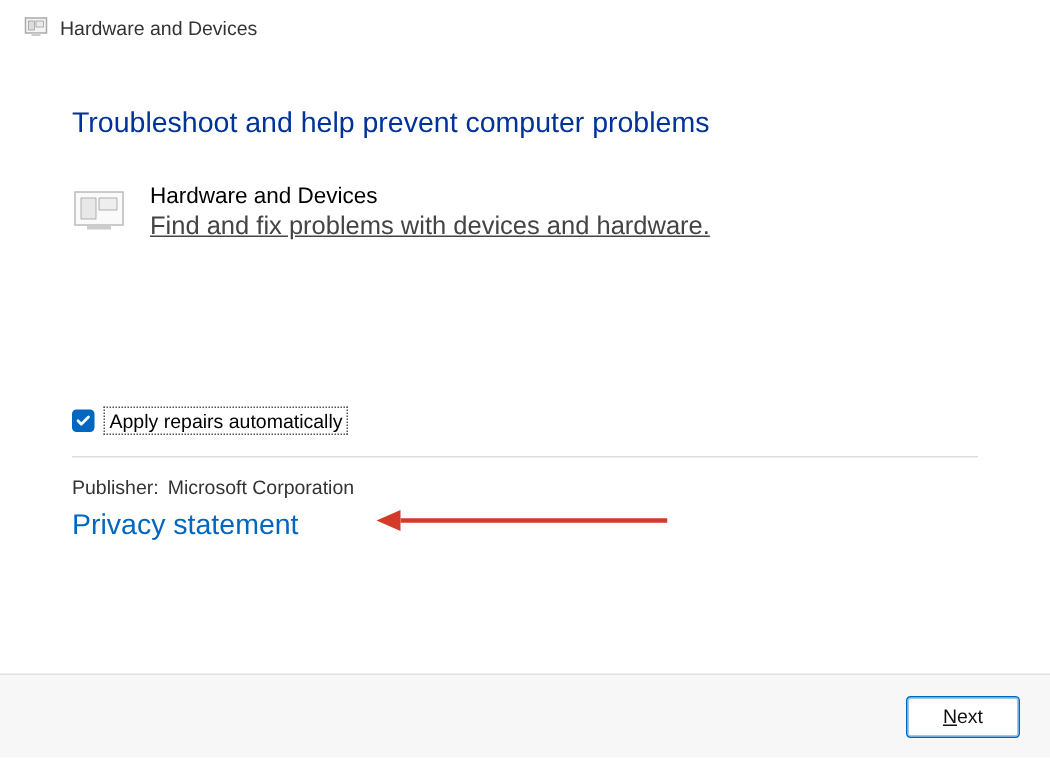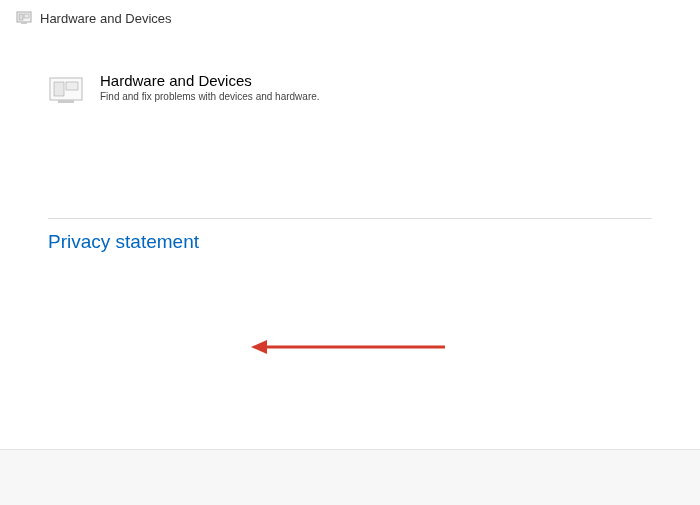--- a/index.html
+++ b/index.html
@@ -46,22 +46,23 @@
       width: 36px; height: 36px;
       display: flex; align-items: center; justify-content: center;
       flex-shrink: 0;
     }
     .ts-text .ts-title {
       font-size: 15px;
       color: #000;
       margin-bottom: 2px;
     }
     .ts-text .ts-desc {
-      font-size: 10px;
+      font-size: 17px;
       color: #444;
+      text-decoration: underline;
     }
     .checkbox-row {
       display: flex;
       align-items: center;
       gap: 6px;
       margin-bottom: 14px;
     }
     .checkbox {
       width: 15px; height: 15px;
       background: #0067c0;
@@ -141,44 +142,59 @@
       <rect x="1" y="2" width="14" height="10" fill="#f4f4f4" stroke="#aaa" stroke-width="1"></rect>
       <rect x="3" y="4" width="4" height="6" fill="#ddd" stroke="#999" stroke-width="0.5"></rect>
       <rect x="8" y="4" width="5" height="4" fill="#eaeaea" stroke="#999" stroke-width="0.5"></rect>
       <rect x="5" y="12" width="6" height="2" fill="#ccc"></rect>
     </svg>
   </span>
   <span class="title-text">Hardware and Devices</span>
 </div>
 
 <div class="content">
+  <h1 class="heading">Troubleshoot and help prevent computer problems</h1>
 
   <div class="troubleshooter-row">
     <span class="ts-icon">
       <svg width="36" height="36" viewBox="0 0 36 36">
         <rect x="2" y="6" width="32" height="22" fill="#fafafa" stroke="#bbb" stroke-width="1"></rect>
         <rect x="6" y="10" width="10" height="14" fill="#e8e8e8" stroke="#999" stroke-width="0.5"></rect>
         <rect x="18" y="10" width="12" height="8" fill="#eee" stroke="#999" stroke-width="0.5"></rect>
         <rect x="10" y="28" width="16" height="3" fill="#ccc"></rect>
       </svg>
     </span>
     <div class="ts-text">
       <div class="ts-title">Hardware and Devices</div>
       <div class="ts-desc">Find and fix problems with devices and hardware.</div>
     </div>
   </div>
 
+  <div class="checkbox-row">
+    <span class="checkbox">
+      <svg width="11" height="11" viewBox="0 0 11 11">
+        <path d="M2 5.5 L4.2 7.8 L9 3" stroke="#fff" stroke-width="1.8" fill="none" stroke-linecap="round" stroke-linejoin="round"></path>
+      </svg>
+    </span>
+    <span class="checkbox-label">Apply repairs automatically</span>
+  </div>
 
   <hr class="sep">
 
+  <div class="publisher-row">
+    <span class="label">Publisher:</span><span>Microsoft Corporation</span>
+  </div>
 
   <div class="privacy-link">Privacy statement</div>
 </div>
 
 <div class="arrow-annotation">
   <svg width="200" height="24" viewBox="0 0 200 24">
     <line x1="200" y1="12" x2="22" y2="12" stroke="#d43a2a" stroke-width="3"></line>
     <polygon points="22,5 22,19 6,12" fill="#d43a2a"></polygon>
   </svg>
 </div>
 
 <div class="footer">
+  <button class="btn btn-primary">
+    <span><span class="accesskey">N</span><span>ext</span></span>
+  </button>
 </div>
 
 </body></html>

